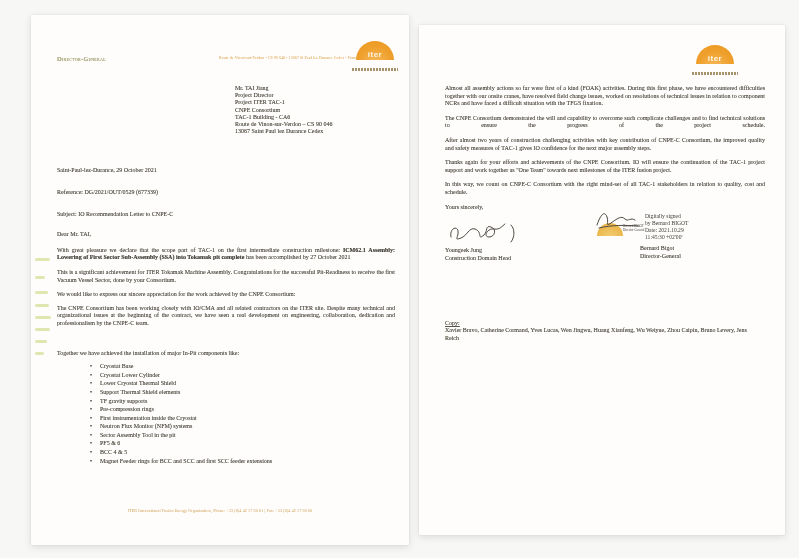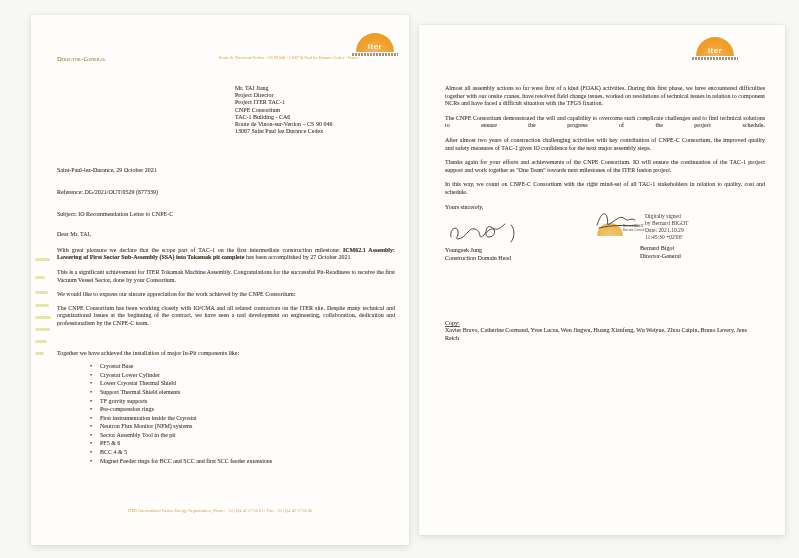--- a/index.html
+++ b/index.html
@@ -21,21 +21,21 @@
   }
   #page1 { left:31px; top:15px;  width:378px; height:530px; }
   #page2 { left:419px; top:25px; width:366px; height:510px; }
 
   .txt { font-size:6px; line-height:7.6px; text-align:justify; }
   .soft { text-shadow:0 0 .4px rgba(87,83,74,.65); }
 
   
   .iter-logo { position:absolute; width:52px; }
   .iter-dome {
-    width:38px; height:19px; margin:0 auto;
+    width:38px; height:19px; margin:8px auto;
     background:radial-gradient(circle at 50% 115%, #f6b95a 0%, #efa02c 55%, #e8951f 100%);
     border-radius:19px 19px 0 0;
     position:relative;
   }
   .iter-dome .iter-word {
     position:absolute; left:0; right:0; bottom:1px;
     text-align:center; color:#fdf6e6;
     font-family:"Liberation Sans","DejaVu Sans",sans-serif;
     font-weight:bold; font-size:8px; line-height:8px; letter-spacing:.5px;
   }

